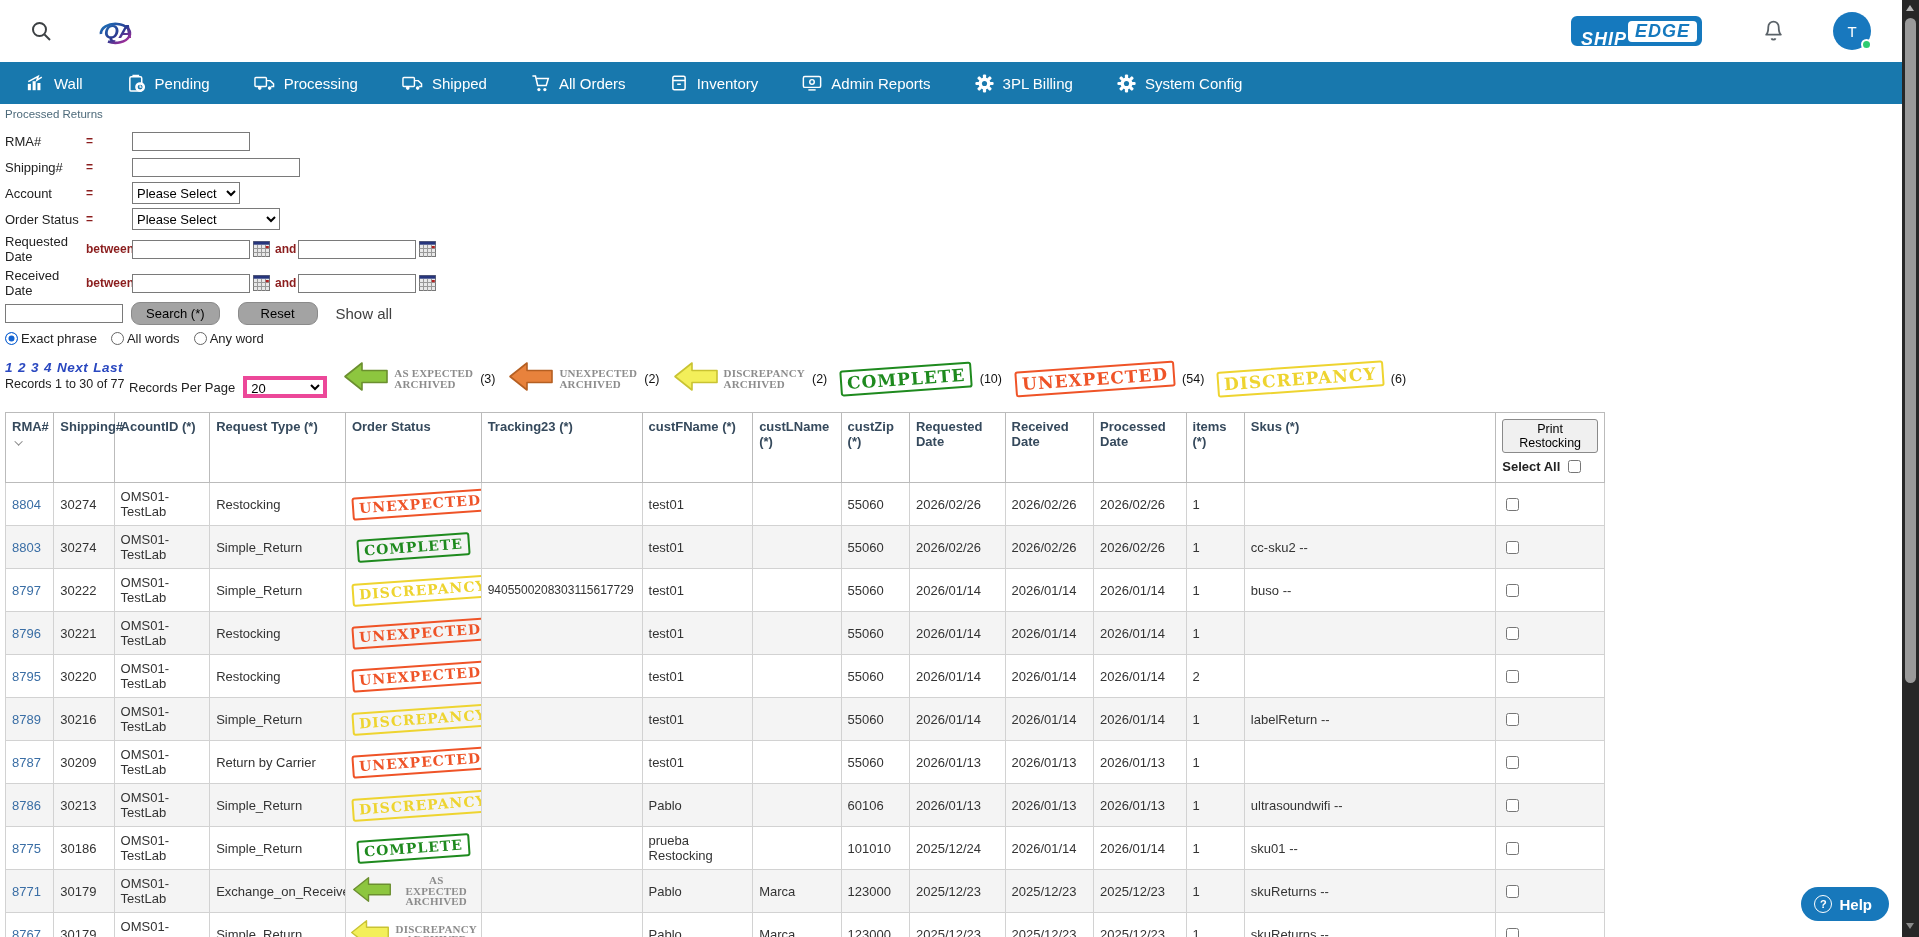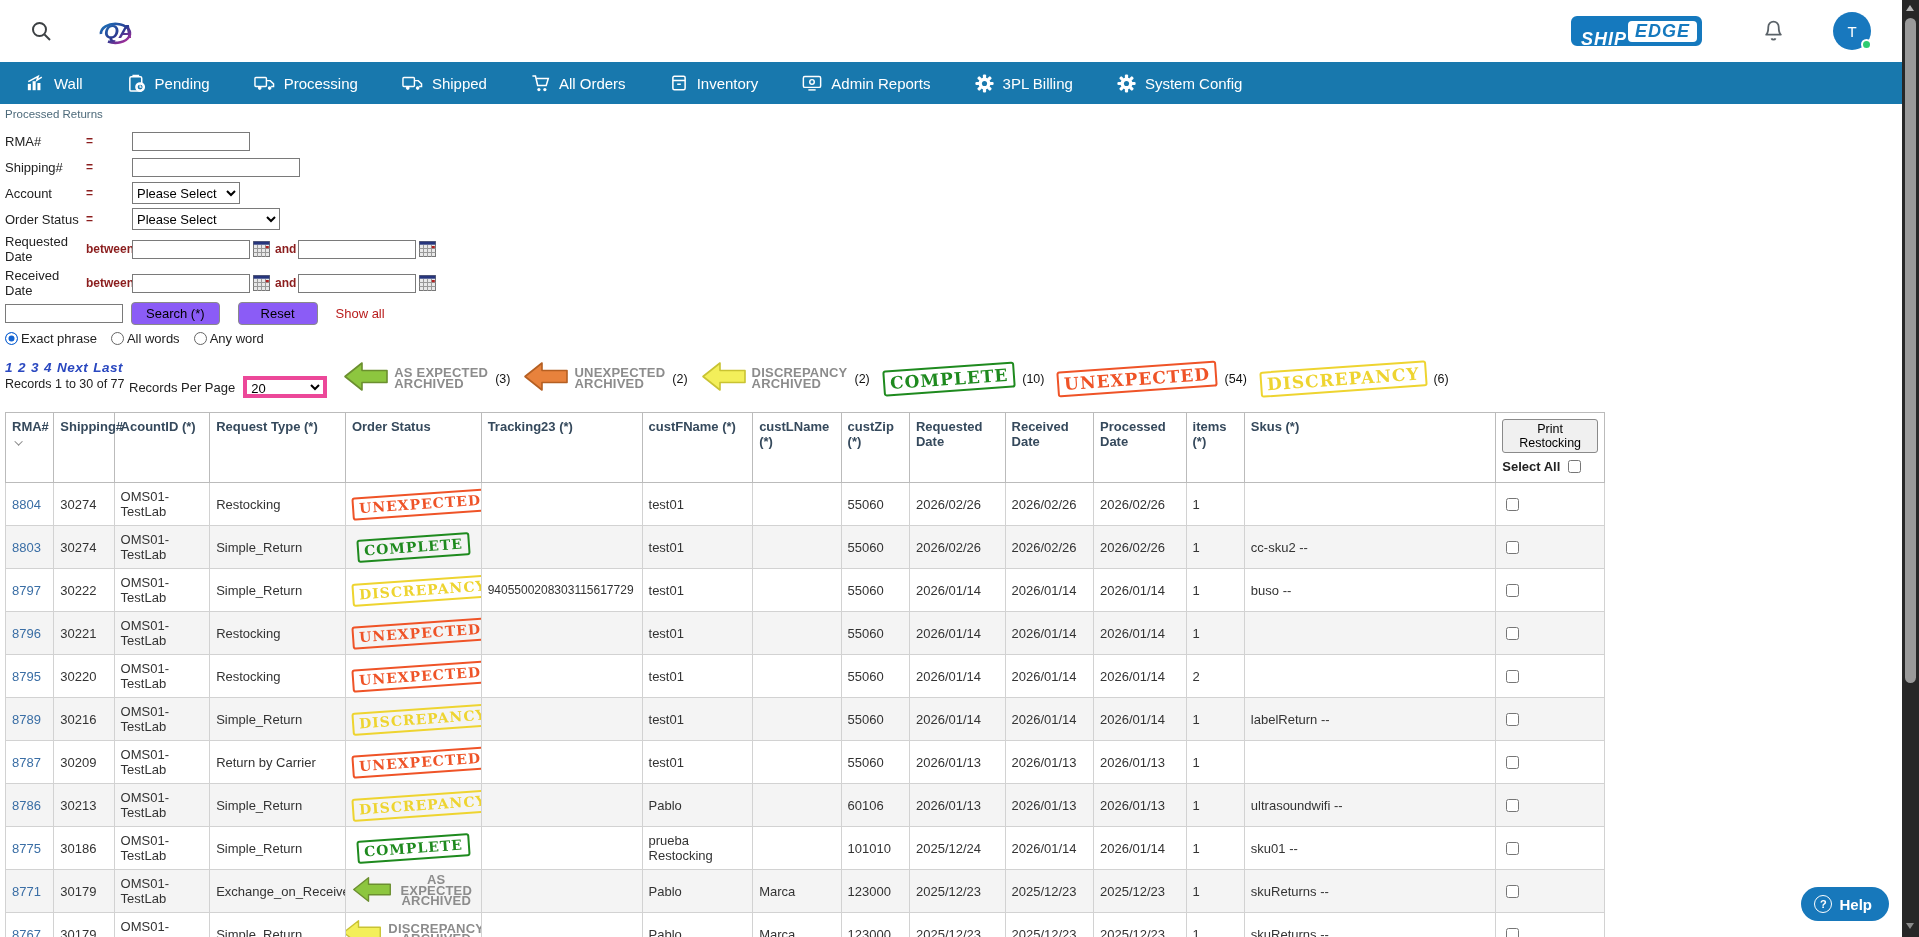--- a/index.html
+++ b/index.html
@@ -33,38 +33,38 @@
   
   .filters { margin:10px 0 0 5px; }
   .frow { display:flex; align-items:center; margin-bottom:4px; font-size:13px; min-height:22px; }
   .flabel { width:81px; color:#222; }
   .fop { width:46px; color:#8b1d1d; font-weight:bold; font-size:12px; }
   .ti { border:1px solid #7a7a7a; height:19px; font-size:13px; padding:0 3px; font-family:"Liberation Sans",sans-serif; }
   .fsel { height:22px; font-size:13px; border:1px solid #7a7a7a; background:#fff; font-family:"Liberation Sans",sans-serif; }
   .cal { margin:0 3px; cursor:pointer; display:inline-flex; }
   .and-lbl { color:#8b1d1d; font-weight:bold; font-size:12px; margin:0 2px; }
   .search-row { display:flex; align-items:center; gap:8px; margin-top:3px; }
-  .btn { background:#8b5cf6; border:1px solid #8a8a8a; border-radius:4px; font-size:13px; padding:3px 14px; cursor:pointer; font-family:"Liberation Sans",sans-serif; }
-  .show-all { color:#b91c1c; font-size:13px; margin-left:10px; cursor:pointer; }
+  .btn { background:#a3a3a3; border:1px solid #8a8a8a; border-radius:9px; font-size:13px; padding:3px 14px; cursor:pointer; font-family:"Liberation Sans",sans-serif; }
+  .show-all { color:#404040; font-size:15px; margin-left:10px; cursor:pointer; }
   .radio-row { display:flex; align-items:center; gap:14px; margin-top:6px; font-size:13px; }
   .radio-opt { display:flex; align-items:center; gap:3px; cursor:pointer; }
   .radio { width:13px; height:13px; border-radius:50%; border:1px solid #666; background:#fff; flex:0 0 auto; }
   .radio.checked { border-color:#1464d2; background:#1464d2; box-shadow:inset 0 0 0 2.5px #fff; }
 
   
   .pager-block { margin:14px 0 0 5px; display:flex; align-items:flex-start; }
   .pager-left { width:124px; }
   .pages { font-weight:bold; color:#2a48c0; font-size:13.5px; letter-spacing:0.5px;font-style:italic; }
   .pages span { margin-right:5px; cursor:pointer; }
   .records-text { font-size:12.5px; color:#222; margin-top:2px; }
   .per-page { display:flex; align-items:center; gap:8px; font-size:13px; margin-top:16px; }
   .pp-select { width:84px; height:22px; font-size:13px; border:4px solid #ec4899; background:#fff; }
   .legend { display:flex; align-items:center; gap:13px; margin-left:16px; margin-top:0; }
   .legend-item { display:flex; align-items:center; gap:5px; cursor:pointer; }
-  .arrow-lines { font-size:13px; font-weight:bold; color:#8c8c8c; line-height:10.5px; letter-spacing:0.2px; }
+  .arrow-lines { font-size:11px; font-weight:bold; color:#8c8c8c; line-height:10.5px; letter-spacing:0.2px;font-family:Liberation Serif, serif; }
   .legend-count { font-size:12.5px; color:#111; margin-left:2px; }
 
   
   .stamp { display:inline-block; border:2.5px solid currentColor; border-radius:3px; padding:0 5px;
            font-family:"DejaVu Serif", serif; font-weight:bold; letter-spacing:1px; line-height:19px;
            transform:rotate(-4deg); text-transform:uppercase; white-space:nowrap; }
   .stamp.green { color:#1e8a1e; }
   .stamp.orange { color:#ef5327; }
   .stamp.yellow { color:#eed430; }
   .stamp.lg { font-size:17px; line-height:22px; }

